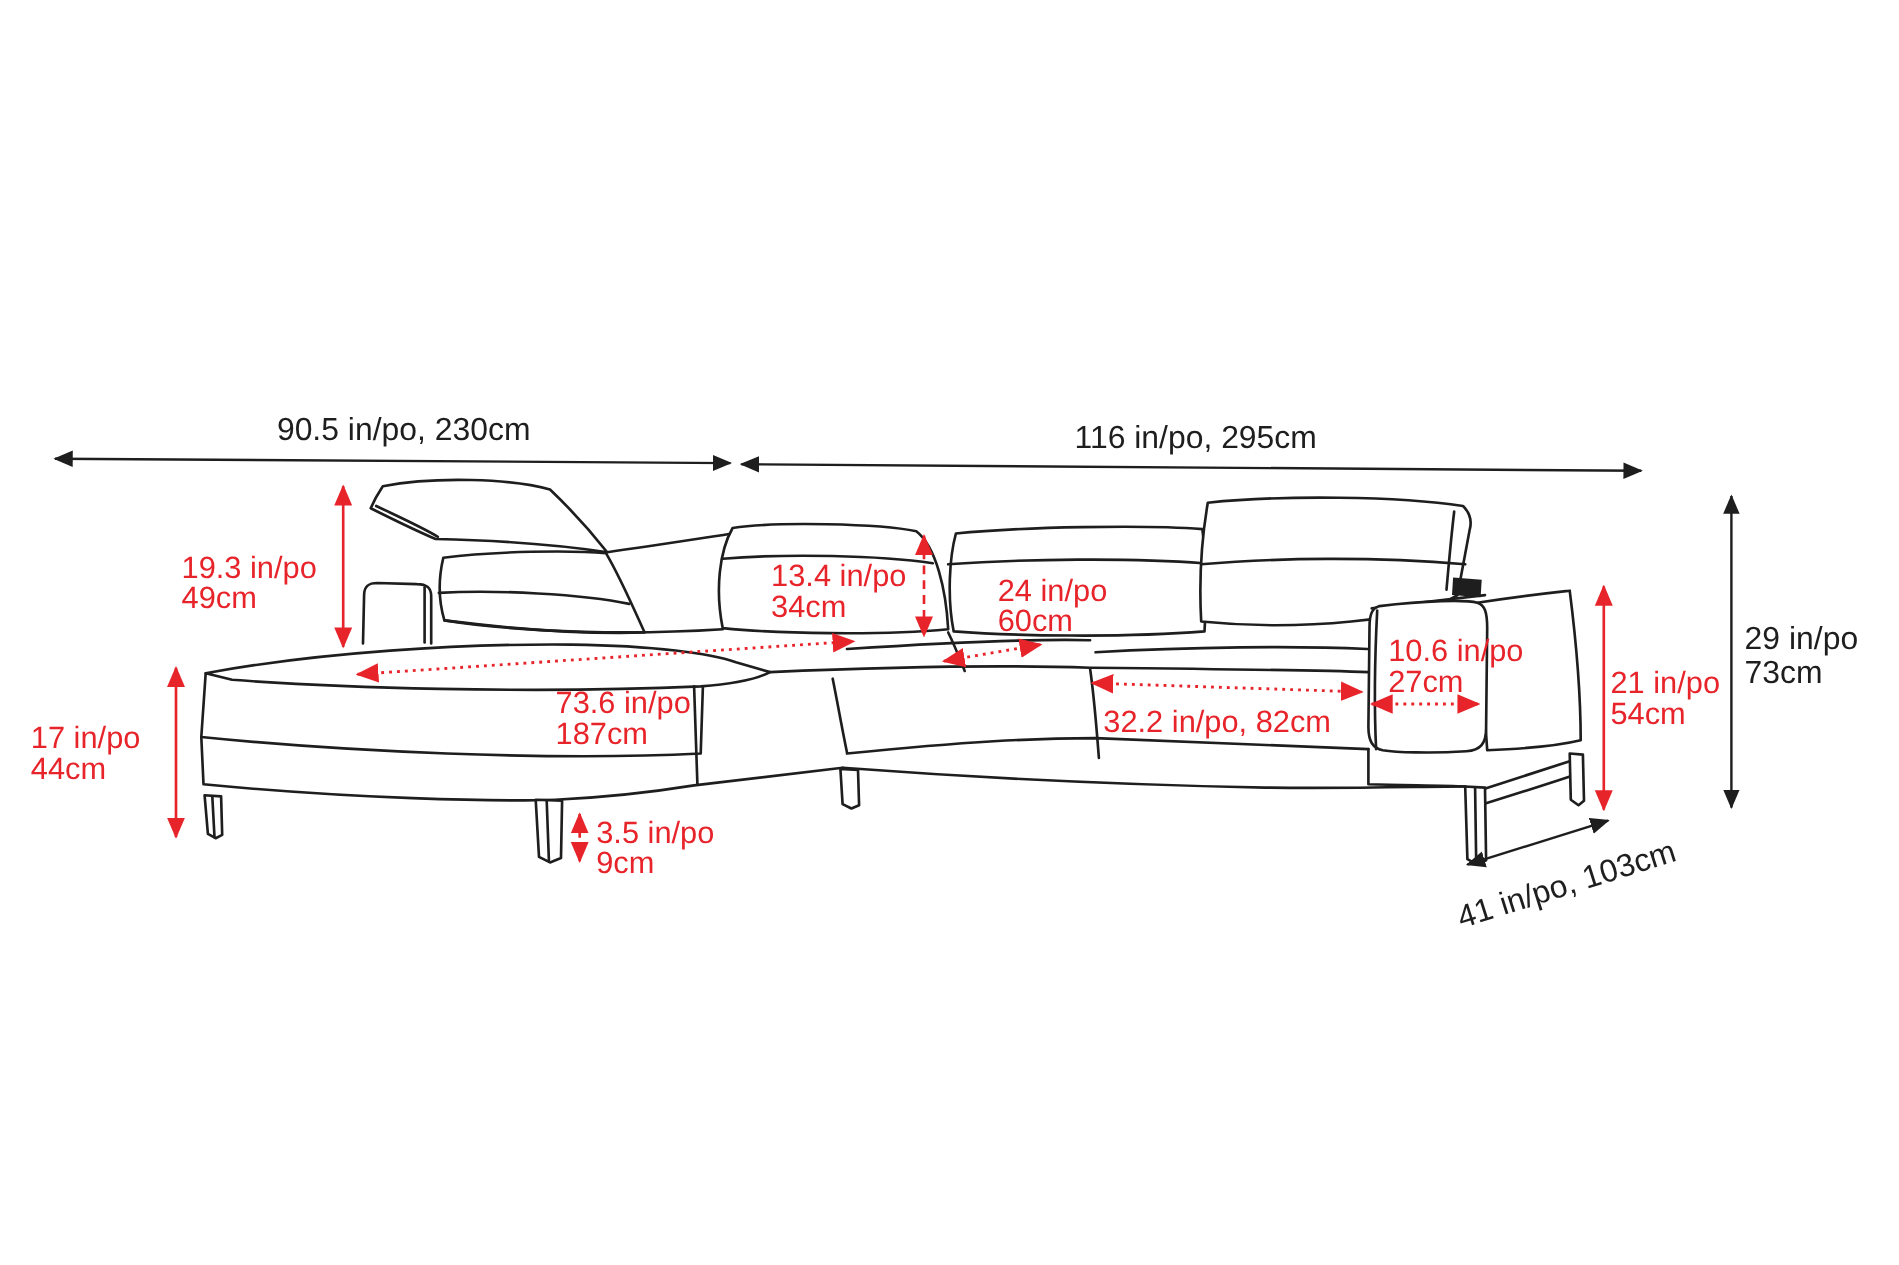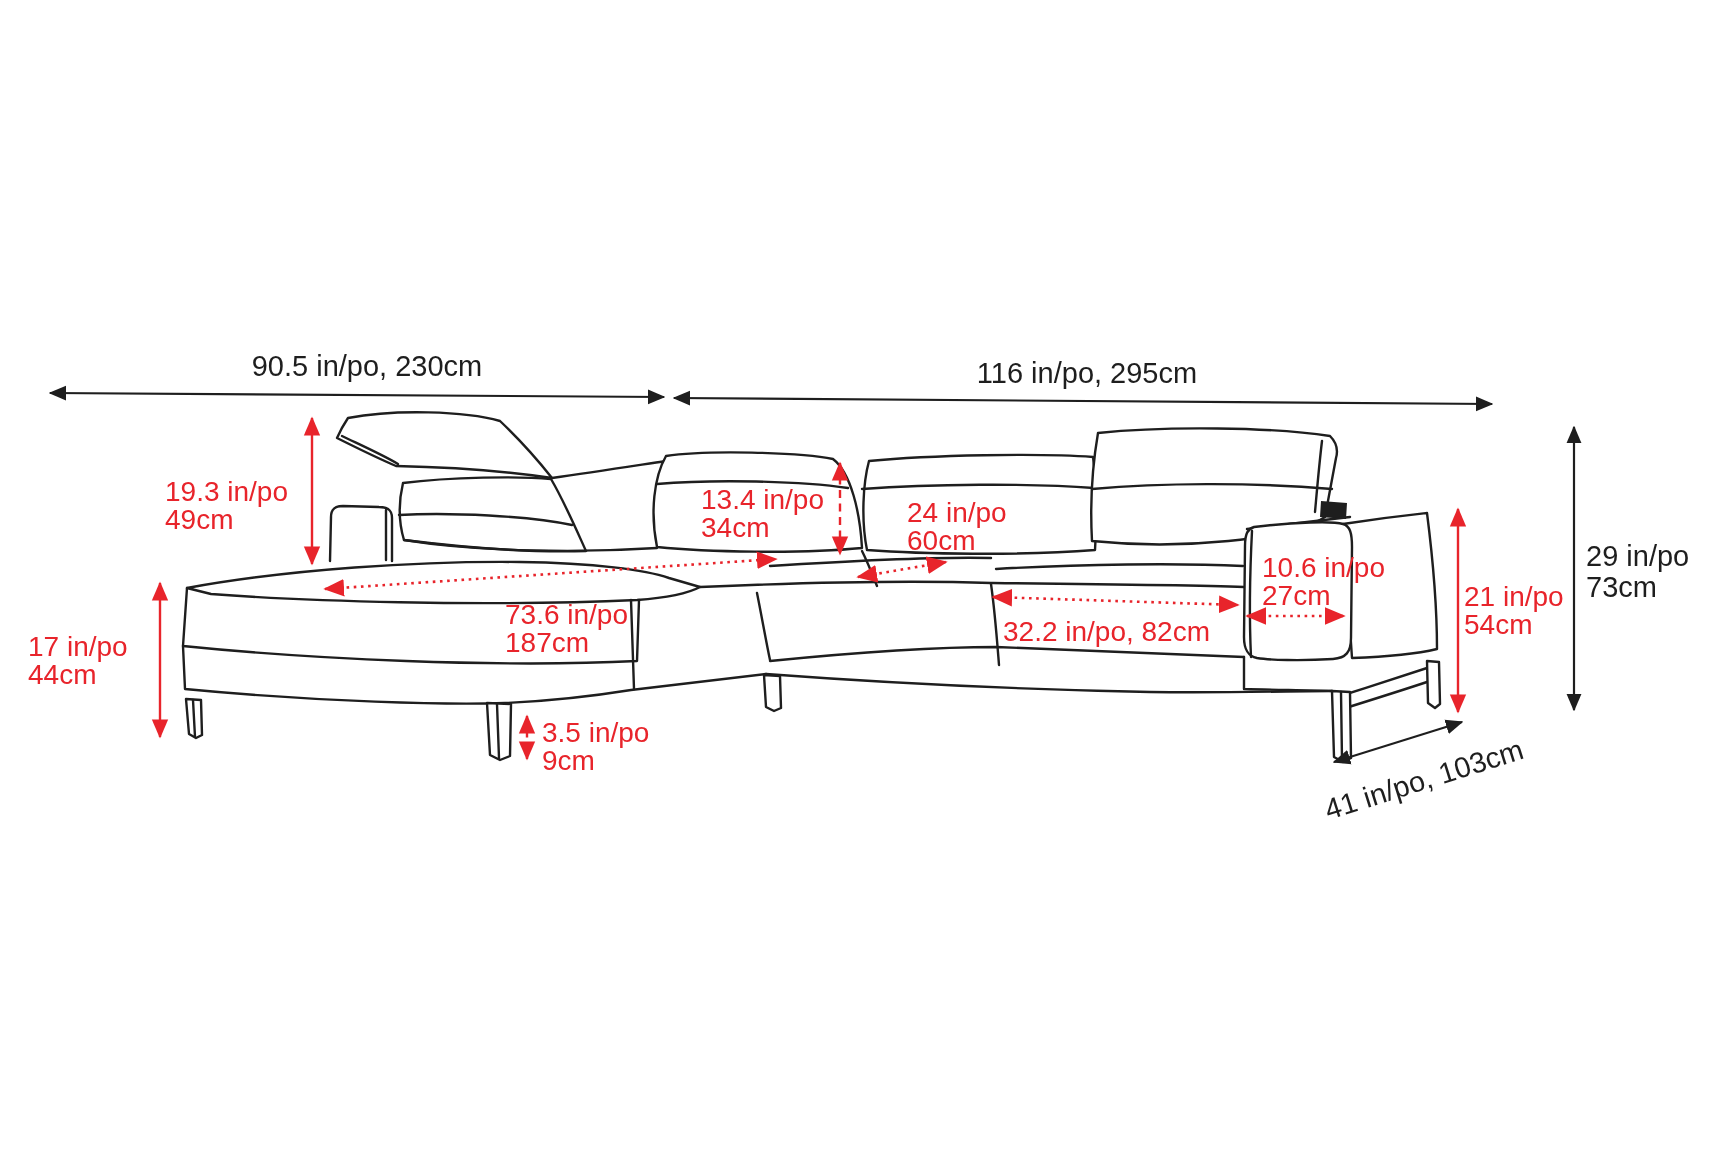--- a/index.html
+++ b/index.html
@@ -1,17 +1,17 @@
 <!DOCTYPE html>
 <html><head>
 <meta charset="utf-8">
 <style>
   html,body{margin:0;padding:0;background:#ffffff;}
   .stage{position:relative;width:1726px;height:836px;background:#ffffff;overflow:hidden;
-         font-family:"Liberation Sans", sans-serif;}
+         font-family:"Liberation Sans", sans-serif;margin-top:24px;}
   svg{display:block;}
   text{font-family:"Liberation Sans", sans-serif;}
   .dim-black{fill:#1e1e1e;font-size:29px;}
   .dim-red{fill:#e8242b;font-size:28px;}
 </style>
 </head>
 <body>
 
 <div class="stage">
 <svg width="1726" height="1150" viewBox="0 0 1726 1150">

